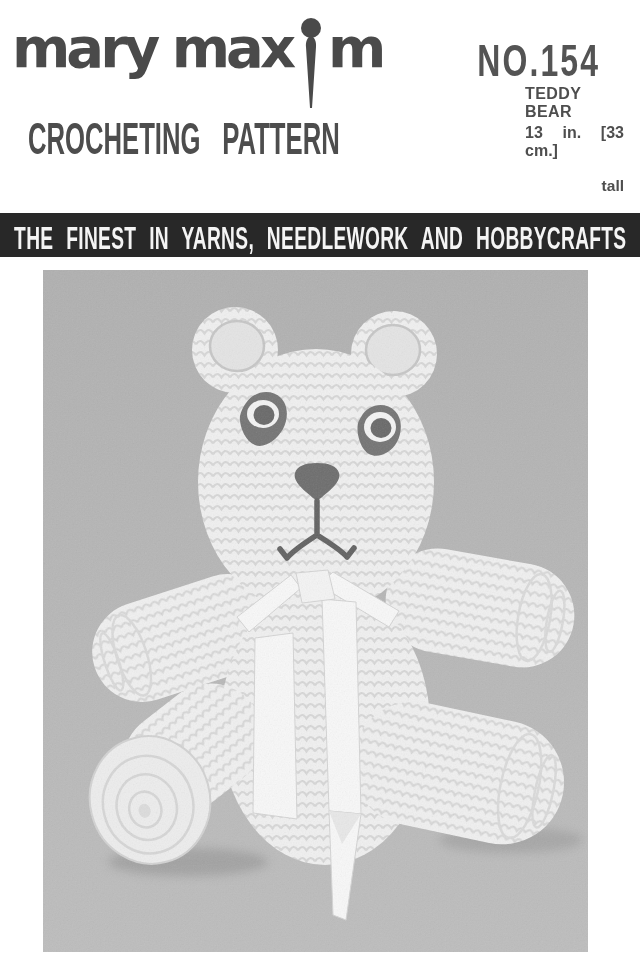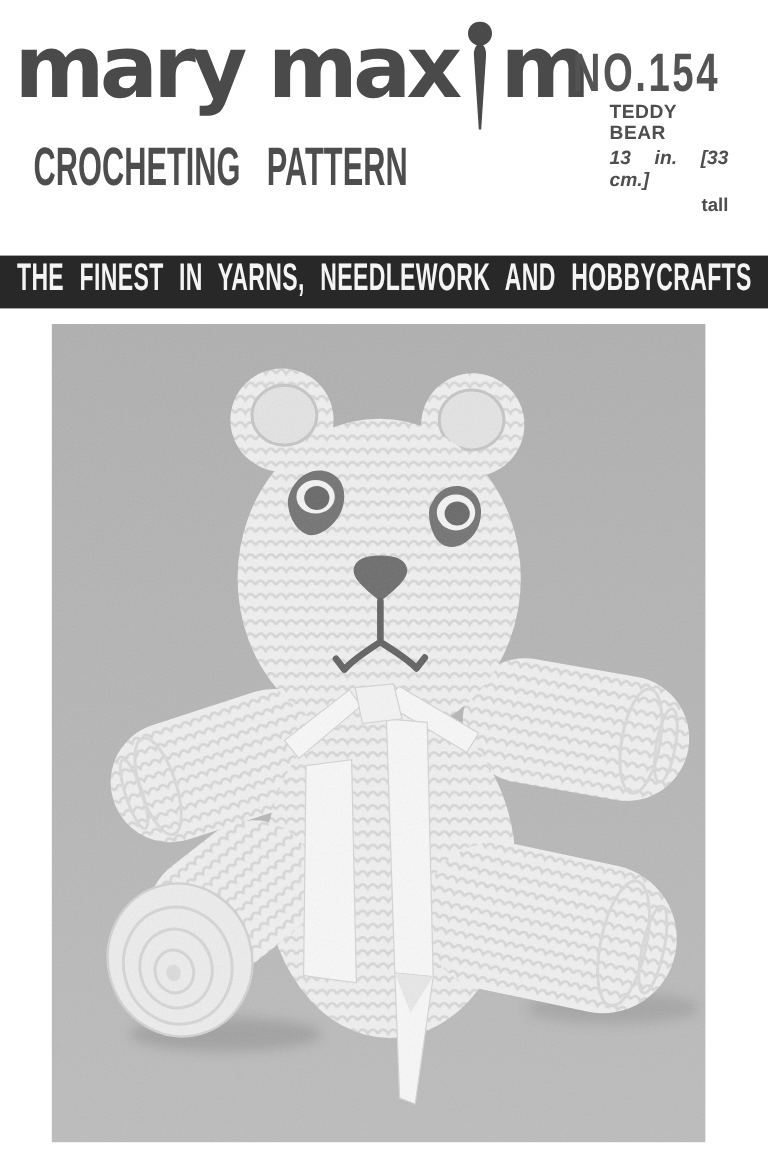--- a/index.html
+++ b/index.html
@@ -1,43 +1,43 @@
 <!DOCTYPE html>
 <html><head>
 <meta charset="utf-8">
 <style>
   html,body{margin:0;padding:0;background:#ffffff;}
   .page{position:relative;width:640px;height:978px;background:#ffffff;overflow:hidden;
         font-family:"Liberation Sans",sans-serif;}
 
   
   .logo{position:absolute;left:12px;top:20px;display:flex;align-items:flex-start;
-        color:#4a4a4a;font-weight:bold;font-size:72px;letter-spacing:-4px;line-height:1;
+        color:#4a4a4a;font-weight:bold;font-size:56px;letter-spacing:-4px;line-height:1;
         font-family:"DejaVu Sans",sans-serif;}
   .logo .needle{margin:-2px 5px 0 7px;flex:0 0 auto;}
 
   .subtitle{position:absolute;left:28px;top:112px;font-size:45px;font-weight:bold;color:#4d4d4d;
         transform:scaleX(0.57);transform-origin:0 0;white-space:nowrap;word-spacing:26px;
         line-height:1.2;}
 
   .patternno{position:absolute;right:40px;top:34px;font-size:45px;font-weight:bold;color:#545454;
         letter-spacing:3px;transform:scaleX(0.71);transform-origin:100% 0;white-space:nowrap;
         line-height:1.2;}
 
-  .meta{position:absolute;right:33px;top:85px;width:99px;color:#4e4e4e;font-weight:bold;
+  .meta{position:absolute;right:16px;top:85px;width:99px;color:#4e4e4e;font-weight:bold;
         font-size:16px;line-height:1.15;}
   .meta .jl{text-align:justify;text-align-last:justify;}
   .meta .l1{letter-spacing:0.4px;margin-bottom:2px;}
   .meta .l2{margin-bottom:8px;}
-  .meta .l3{margin-bottom:2px;font-style:italic;}
+  .meta .l3{margin-bottom:16px;}
   .meta .l4{text-align:right;font-size:15.5px;}
 
   
   .banner{position:absolute;left:0;top:213px;width:640px;height:44px;background:#282828;
-        display:flex;align-items:flex-start;justify-content:center;}
+        display:flex;align-items:flex-end;justify-content:center;}
   .banner span{color:#f4f4f4;font-weight:bold;font-size:32px;white-space:nowrap;
         word-spacing:12px;letter-spacing:0.5px;transform:scaleX(0.60);}
 
   
   .photo{position:absolute;left:43px;top:270px;width:545px;height:682px;margin:0;}
   .photo svg{display:block;}
 </style>
 </head>
 <body>
 

